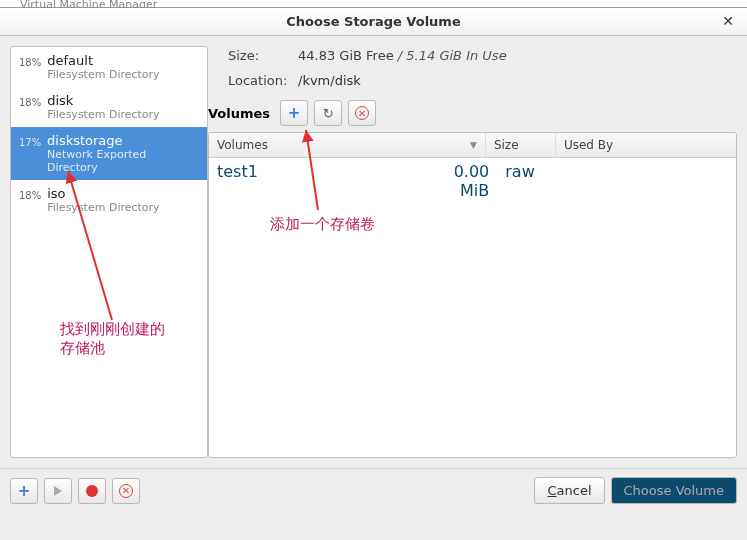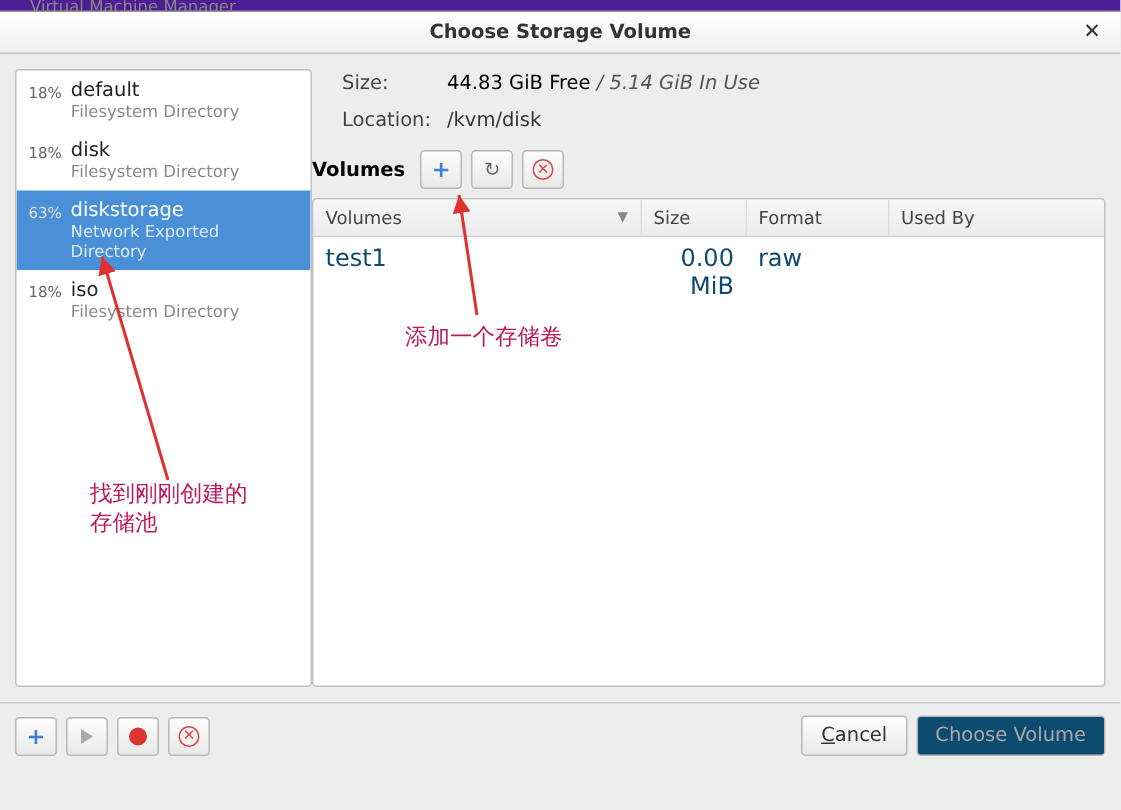--- a/index.html
+++ b/index.html
@@ -1,18 +1,18 @@
 <!DOCTYPE html>
 <html><head>
 <meta charset="utf-8">
 <style>
 * { box-sizing: border-box; margin: 0; padding: 0; font-family: "DejaVu Sans", "Cantarell", sans-serif; }
 body { background: #ededed; width: 747px; height: 540px; overflow: hidden; position: relative; }
 
-.top-strip { height: 8px; background: #4c1d95; border-bottom: 1px solid #999; }
+.top-strip { height: 8px; background: #ffffff; border-bottom: 1px solid #999; }
 .top-strip .fragment { position: absolute; top: -2px; left: 20px; color: #888; font-size: 11px; }
 
 .titlebar { height: 28px; background: linear-gradient(#fff, #f0f0f0); border-bottom: 1px solid #c4c4c4; display: flex; align-items: center; justify-content: center; position: relative; }
 .titlebar-title { font-weight: bold; font-size: 13px; color: #333; }
 .titlebar-close { position: absolute; right: 10px; top: 4px; width: 18px; height: 18px; display: flex; align-items: center; justify-content: center; font-size: 14px; color: #333; cursor: pointer; }
 
 .content { display: flex; padding: 10px; gap: 0; height: 432px; }
 
 .sidebar { width: 198px; background: #fff; border: 1px solid #c0c0c0; border-radius: 3px; overflow: hidden; position: relative; }
 .pool-item { display: flex; align-items: flex-start; padding: 6px 8px; border-bottom: 0; gap: 6px; }
@@ -21,21 +21,21 @@
 .pool-item.sel .pool-pct { color: #e0e0e0; }
 .pool-texts { display: flex; flex-direction: column; }
 .pool-name { font-size: 13px; color: #222; }
 .pool-item.sel .pool-name { color: #fff; }
 .pool-sub { font-size: 11px; color: #888; }
 .pool-item.sel .pool-sub { color: #e0eaf5; }
 
 .mainpane { flex: 1; display: flex; flex-direction: column; gap: 6px; }
 .info-row { display: flex; font-size: 13px; color: #333; padding: 2px 0; }
 .info-label { width: 70px; color: #444; margin-left: 20px; }
-.info-val .free { color: #000000; }
+.info-val .free { color: #404040; }
 .info-val .inuse { font-style: italic; color: #555; }
 
 .vol-toolbar { display: flex; align-items: center; gap: 6px; margin-top: 4px; }
 .vol-toolbar-label { font-weight: bold; font-size: 13px; margin-right: 4px; }
 .icon-btn { width: 28px; height: 26px; border: 1px solid #b8b8b8; border-radius: 3px; background: linear-gradient(#fdfdfd,#e8e8e8); display: flex; align-items: center; justify-content: center; cursor: pointer; }
 .plus { color: #3b7fd6; font-weight: bold; font-size: 15px; }
 .refresh-g { color: #666; font-size: 13px; }
 .del-x { width: 14px; height: 14px; border: 1.5px solid #d44; border-radius: 50%; display: flex; align-items: center; justify-content: center; color: #d44; font-size: 10px; font-weight: bold; }
 
 .vol-table { flex: 1; background: #fff; border: 1px solid #c0c0c0; border-radius: 3px; overflow: hidden; display: flex; flex-direction: column; }
@@ -86,21 +86,21 @@
       </div>
     </div>
     <div class="pool-item">
       <span class="pool-pct">18%</span>
       <div class="pool-texts">
         <span class="pool-name">disk</span>
         <span class="pool-sub">Filesystem Directory</span>
       </div>
     </div>
     <div class="pool-item sel">
-      <span class="pool-pct">63%</span>
+      <span class="pool-pct">17%</span>
       <div class="pool-texts">
         <span class="pool-name">diskstorage</span>
         <span class="pool-sub">Network Exported Directory</span>
       </div>
     </div>
     <div class="pool-item">
       <span class="pool-pct">18%</span>
       <div class="pool-texts">
         <span class="pool-name">iso</span>
         <span class="pool-sub">Filesystem Directory</span>
@@ -134,23 +134,20 @@
     </div>
 
     <div class="vol-table">
       <div class="vol-head">
         <div class="col-vol">
             <span>Volumes</span>
             <span class="sort-ind">▼</span>
           </div>
         <div class="col-size">
             <span>Size</span>
-          </div>
-        <div class="col-fmt">
-            <span>Format</span>
           </div>
         <div class="col-used">
             <span>Used By</span>
           </div>
       </div>
       <div class="vol-row">
         <div class="c1">test1</div>
         <div class="c2">0.00 MiB</div>
         <div class="c3">raw</div>
         <div class="c4"></div>

